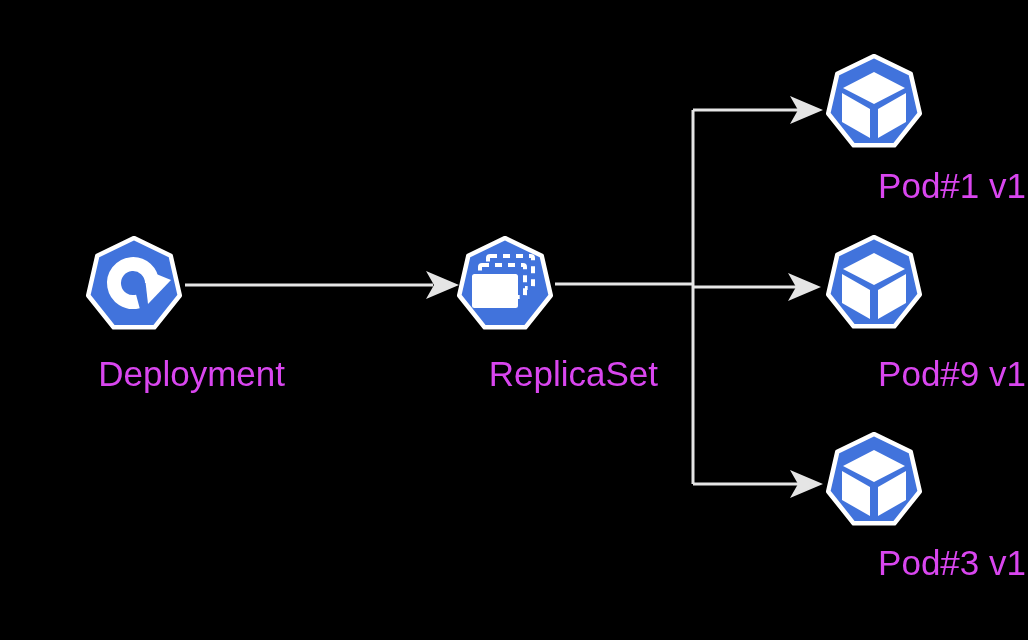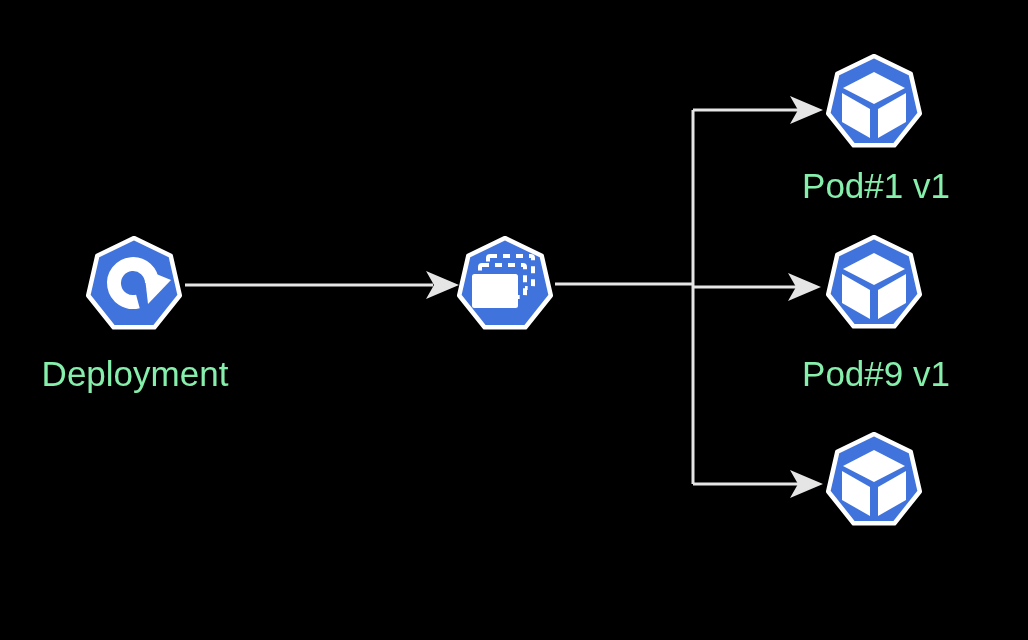--- a/index.html
+++ b/index.html
@@ -30,24 +30,24 @@
     stroke: none;
   }
   .node-icon {
     position: absolute;
     width: 100px;
     height: 100px;
   }
   .node-label {
     position: absolute;
     width: 300px;
-    text-align: center;
+    text-align: right;
     font-size: 35px;
     line-height: 1.0;
-    color: #86efac;
+    color: #d946ef;
     white-space: nowrap;
   }
   .hept {
     fill: #4173DC;
     stroke: #FFFFFF;
     stroke-width: 4.5;
     stroke-linejoin: round;
   }
 </style>
 </head>
@@ -86,20 +86,21 @@
     <polygon points="60,33 87,44 64,68" fill="#FFFFFF"></polygon>
   </svg>
   <div class="node-label" style="left:-15px; top:356px;">Deployment</div>
 
   <svg class="node-icon" style="left:455px; top:236px;" viewBox="0 0 100 100">
     <polygon class="hept" points="50,2 86.7,19.7 95.8,59.5 70.4,91.3 29.6,91.3 4.2,59.5 13.3,19.7"></polygon>
     <rect x="33" y="20" width="45" height="32" rx="2" fill="#4173DC" stroke="#FFFFFF" stroke-width="4" stroke-dasharray="7 6"></rect>
     <rect x="25" y="29" width="45" height="32" rx="2" fill="#4173DC" stroke="#FFFFFF" stroke-width="4" stroke-dasharray="7 6"></rect>
     <rect x="17" y="38" width="46" height="34" rx="2.5" fill="#FFFFFF"></rect>
   </svg>
+  <div class="node-label" style="left:358px; top:356px;">ReplicaSet</div>
 
   <svg class="node-icon" style="left:824px; top:54px;" viewBox="0 0 100 100">
     <polygon class="hept" points="50,2 86.7,19.7 95.8,59.5 70.4,91.3 29.6,91.3 4.2,59.5 13.3,19.7"></polygon>
     <polygon points="50,18 81,34 50,50 19,34" fill="#FFFFFF"></polygon>
     <polygon points="18,39 46,55 46,84 18,68" fill="#FFFFFF"></polygon>
     <polygon points="82,39 54,55 54,84 82,68" fill="#FFFFFF"></polygon>
   </svg>
   <div class="node-label" style="left:726px; top:168px;">Pod#1 v1</div>
 
   <svg class="node-icon" style="left:824px; top:235px;" viewBox="0 0 100 100">
@@ -109,14 +110,15 @@
     <polygon points="82,39 54,55 54,84 82,68" fill="#FFFFFF"></polygon>
   </svg>
   <div class="node-label" style="left:726px; top:356px;">Pod#9 v1</div>
 
   <svg class="node-icon" style="left:824px; top:432px;" viewBox="0 0 100 100">
     <polygon class="hept" points="50,2 86.7,19.7 95.8,59.5 70.4,91.3 29.6,91.3 4.2,59.5 13.3,19.7"></polygon>
     <polygon points="50,18 81,34 50,50 19,34" fill="#FFFFFF"></polygon>
     <polygon points="18,39 46,55 46,84 18,68" fill="#FFFFFF"></polygon>
     <polygon points="82,39 54,55 54,84 82,68" fill="#FFFFFF"></polygon>
   </svg>
+  <div class="node-label" style="left:726px; top:545px;">Pod#3 v1</div>
 
 </div>
 
 </body></html>

